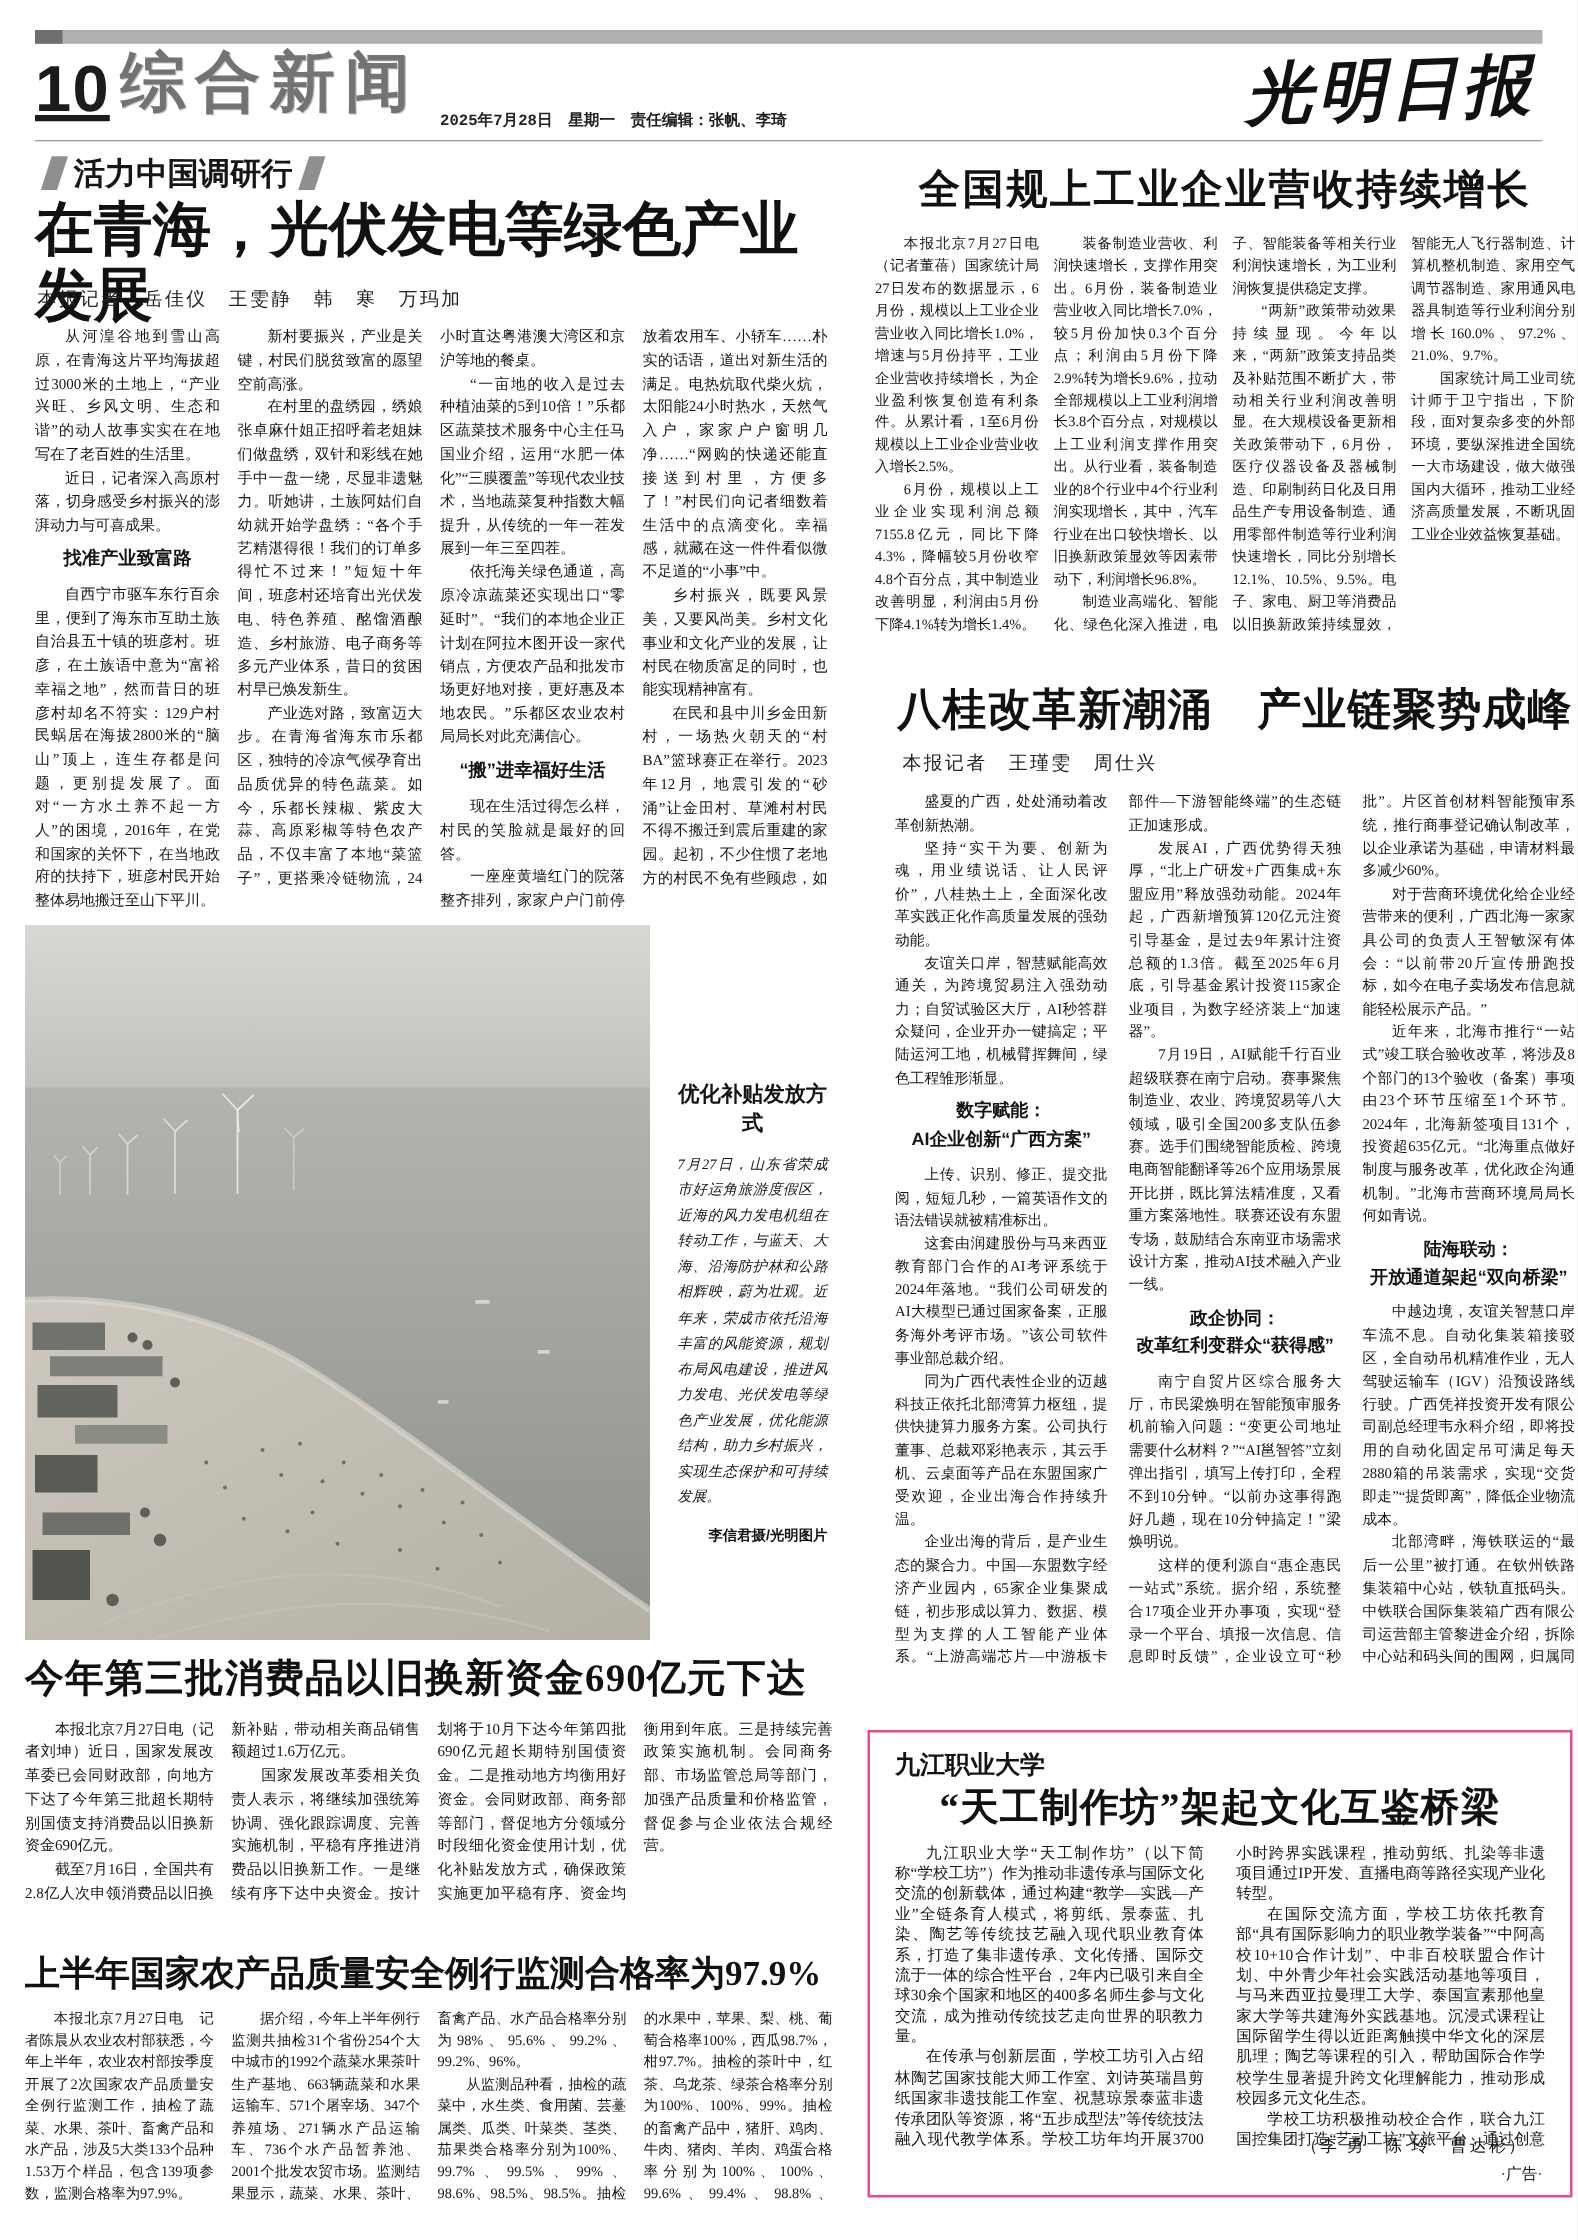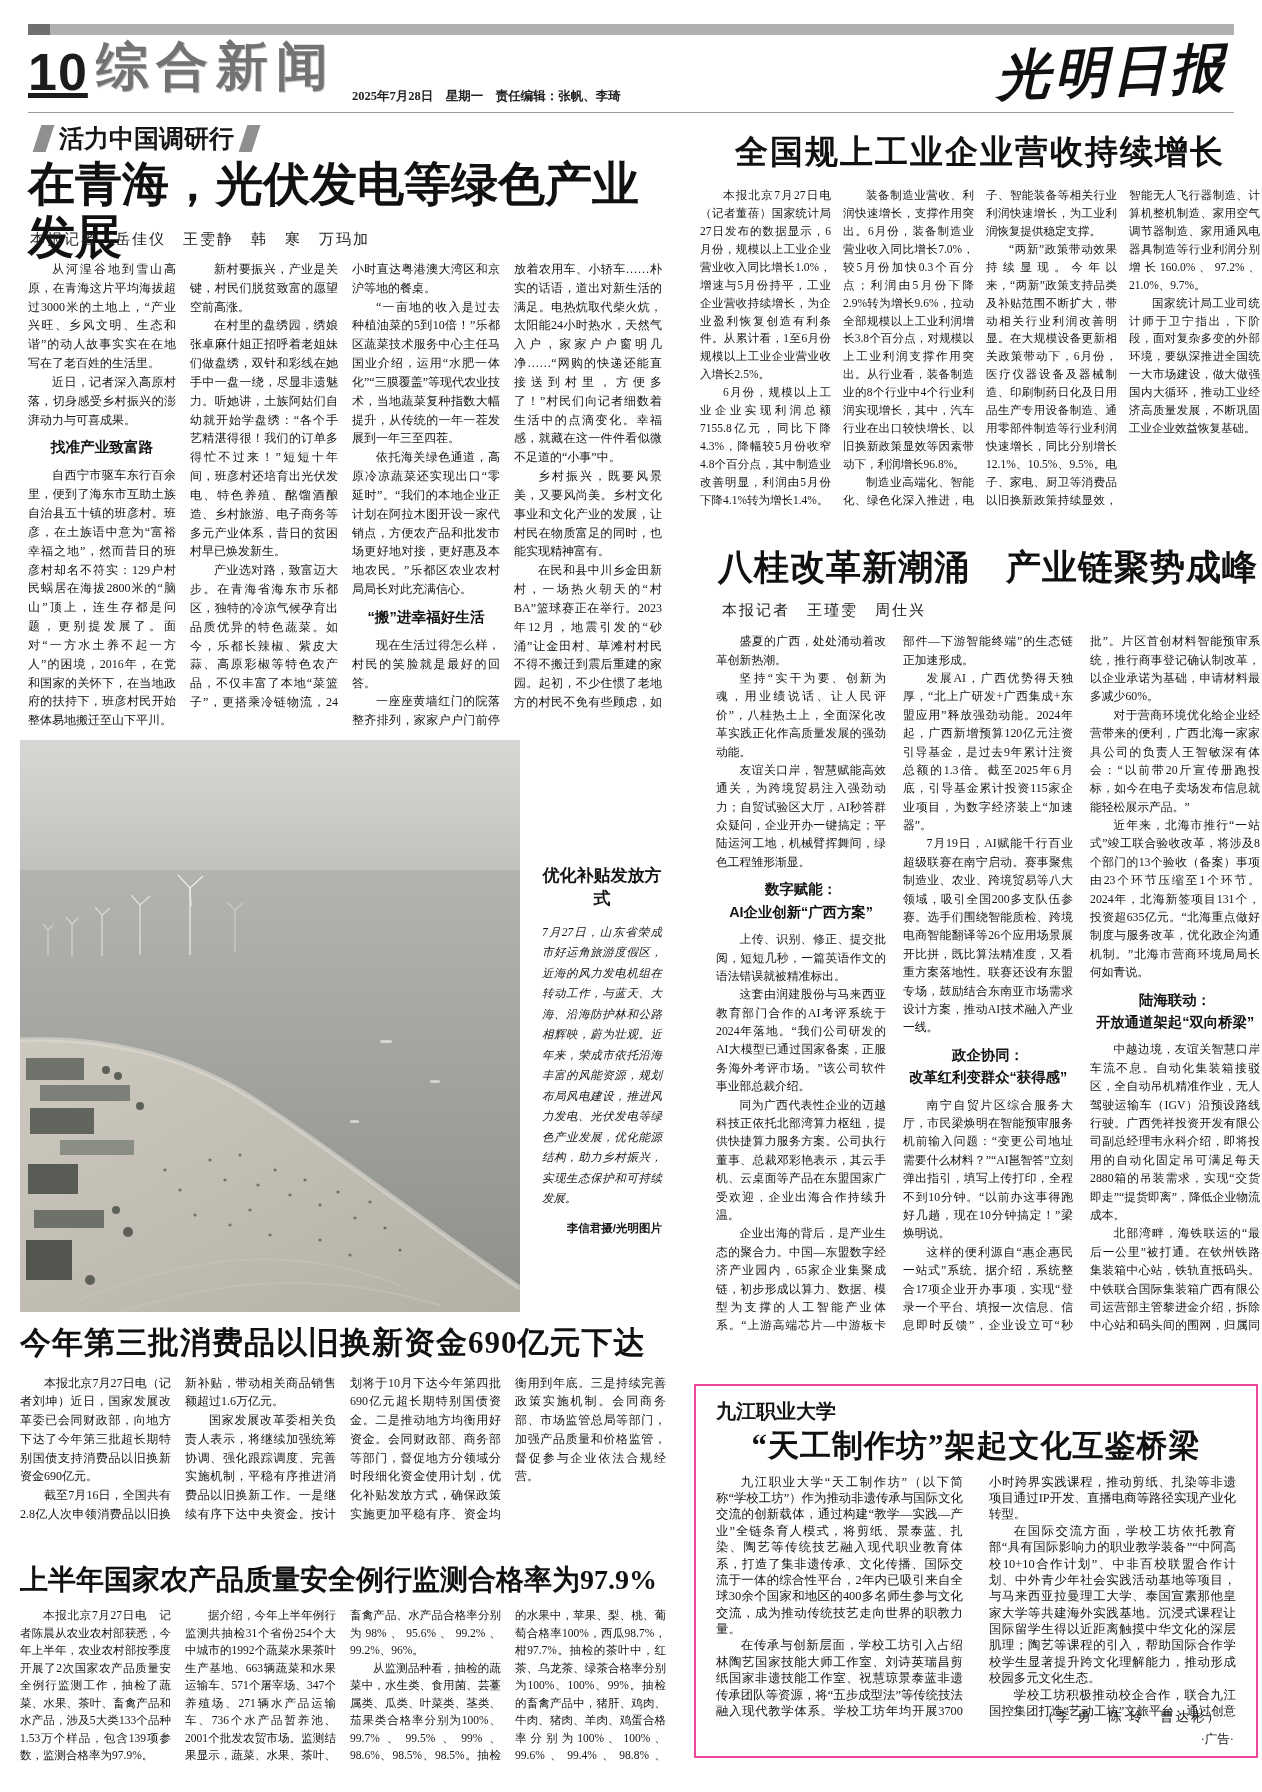--- a/index.html
+++ b/index.html
@@ -6,21 +6,21 @@
   #page{position:relative;width:1262px;height:1792px;margin:0 auto;background:#ffffff;
         font-family:"Liberation Serif","DejaVu Serif",serif;color:#141414;overflow:hidden;}
   
   .topbar{position:absolute;left:28px;top:24px;width:1206px;height:11px;background:#b0b0b0;}
   .topbar-cap{position:absolute;left:28px;top:24px;width:22px;height:11px;background:#6f6f6f;}
   .pageno{position:absolute;left:28px;top:46px;font-family:"Liberation Sans",sans-serif;
           font-size:52px;font-weight:600;letter-spacing:1px;color:#1c1c1c;line-height:1;text-decoration:underline;}
   .section-title{position:absolute;left:96px;top:40px;font-family:"Liberation Sans",sans-serif;
           font-size:52px;font-weight:900;letter-spacing:8px;color:#737373;line-height:1;
           text-shadow:1px 1px 0 #c7c7c7;}
-  .dateline{position:absolute;left:352px;top:88px;font-family:Liberation Serif, serif;
+  .dateline{position:absolute;left:352px;top:88px;font-family:Liberation Mono, monospace;
           font-size:12.5px;font-weight:bold;color:#222;}
   .paper-logo{position:absolute;right:34px;top:36px;font-size:54px;font-weight:900;
           font-style:italic;letter-spacing:4px;transform:rotate(-2deg);color:#111;
           font-family:"Liberation Serif",serif;}
   .head-rule{position:absolute;left:28px;top:112px;width:1206px;height:1px;background:#9a9a9a;}
   
   .headline{font-weight:900;color:#111;line-height:1.12;margin:0;font-family:"Liberation Serif",serif;}
   .byline{font-size:15px;letter-spacing:2px;color:#222;}
   .cols{text-align:justify;overflow:hidden;}
   .cols p{margin:0;}

